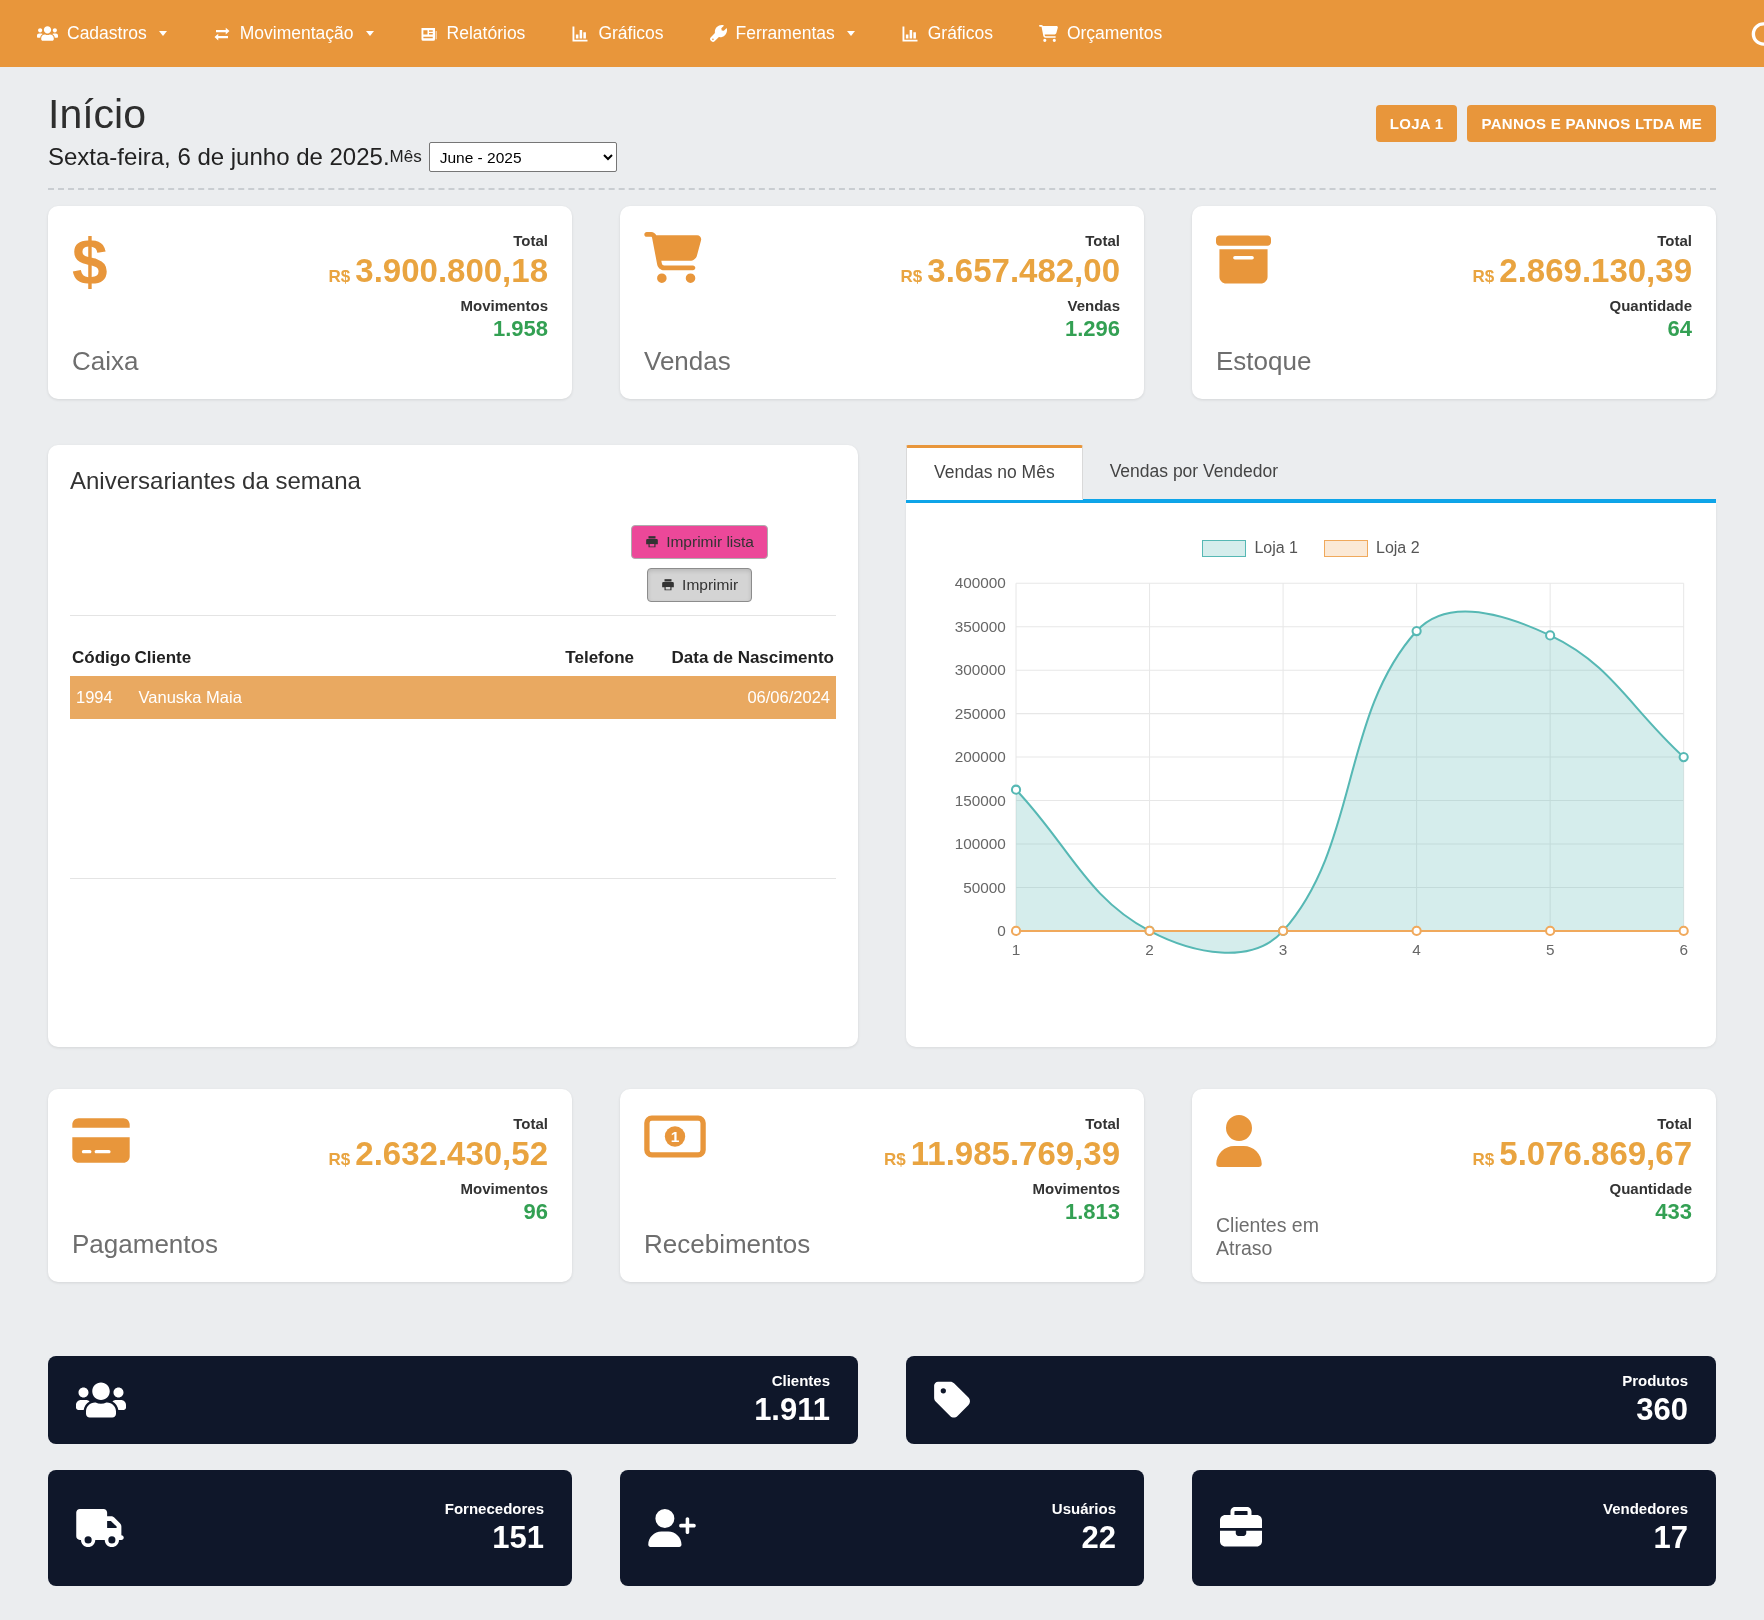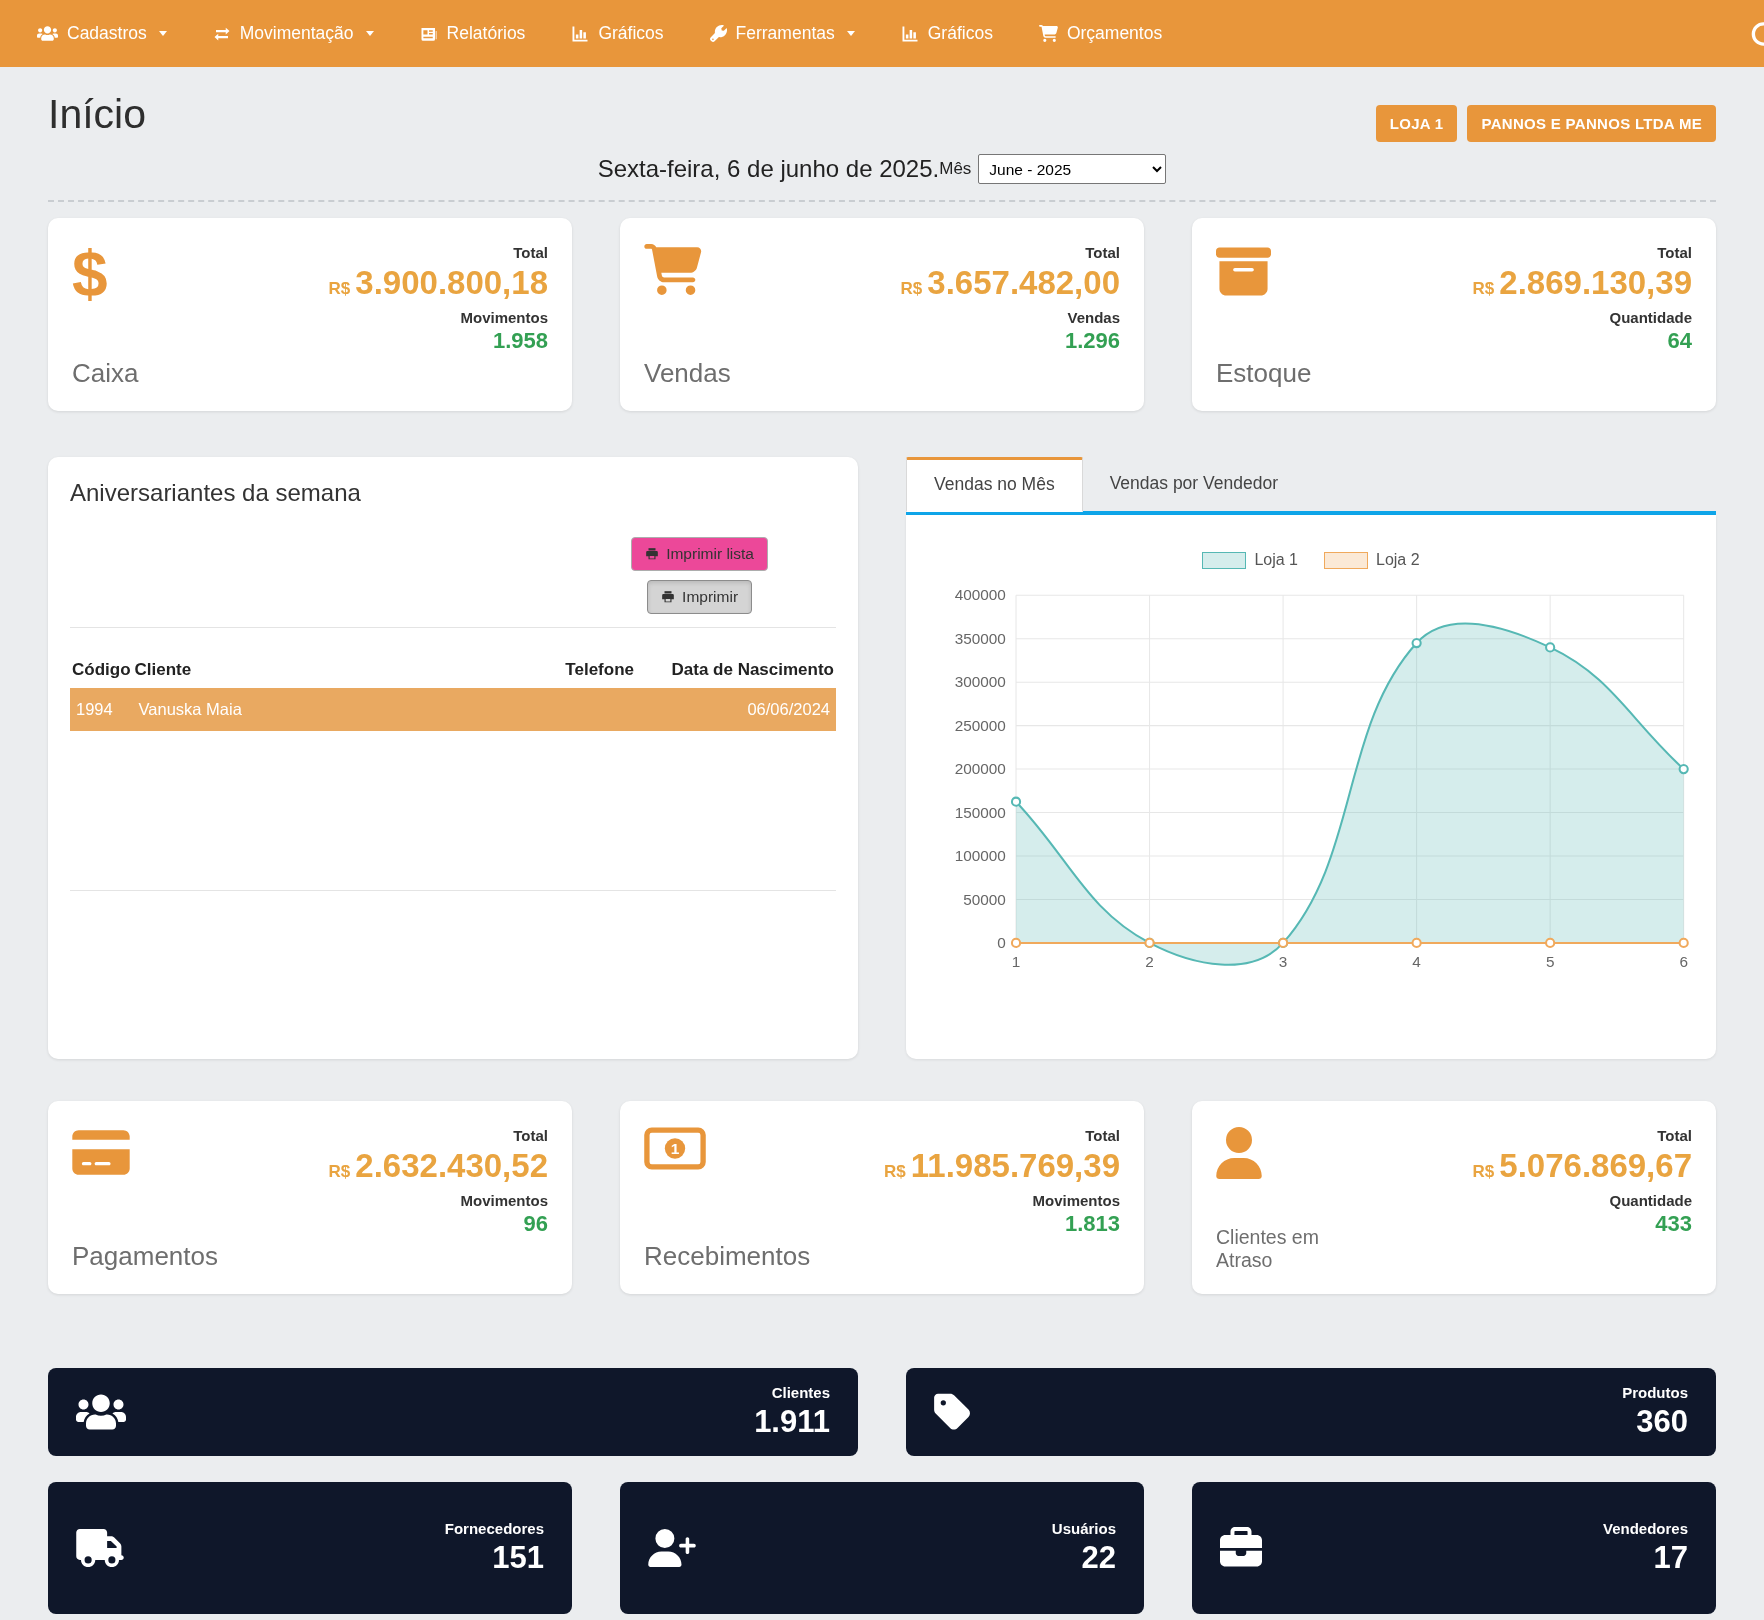--- a/index.html
+++ b/index.html
@@ -14,21 +14,21 @@
   .nav-refresh { position:absolute; right:-13px; top:50%; transform:translateY(-50%); color:#fff; }
 
   main { padding:0 48px; }
 
   
   .header-row { display:flex; justify-content:space-between; align-items:flex-start; margin-top:24px; }
   .page-title { font-size:41px; font-weight:500; color:#2e2e2e; }
   .header-buttons { display:flex; gap:10px; margin-top:14px; }
   .btn-orange { background:#E8963B; color:#fff; border:none; border-radius:4px; font-weight:700; font-size:15px; padding:10px 14px; font-family:inherit; letter-spacing:.3px; cursor:pointer; }
 
-  .date-row { display:flex; justify-content:center; align-items:center; margin-top:12px; }
+  .date-row { display:flex; justify-content:flex-start; align-items:center; }
   .date-text { font-size:24px; color:#222; }
   .month-picker { display:flex; align-items:center; gap:7px; font-size:17px; color:#222; }
   .month-select { width:188px; height:30px; font-size:15.5px; font-family:inherit; border:1px solid #767676; background:#fff; border-radius:2px; padding:0 6px; }
 
   .dashed { border:none; border-top:2px dashed #c9cdd1; margin-top:16px; }
 
   .grid3 { display:grid; grid-template-columns:repeat(3,1fr); gap:48px; }
   .grid2 { display:grid; grid-template-columns:repeat(2,1fr); gap:48px; }
   .card { background:#fff; border-radius:10px; box-shadow:0 1px 3px rgba(0,0,0,.10); }
 
@@ -73,21 +73,21 @@
   .legend { display:flex; justify-content:center; align-items:center; gap:26px; margin:6px 0 14px; }
   .legend-item { display:inline-flex; align-items:center; gap:8px; font-size:16px; color:#555; cursor:pointer; }
   .legend-box { width:44px; height:17px; border:1.5px solid; display:inline-block; }
   svg.chart { width:100%; height:auto; }
   .tick { font-size:15px; fill:#666; font-family:inherit; }
 
   
   .banners-row1 { margin-top:74px; }
   .banners-row2 { margin-top:26px; }
   .banner { background:#0f172a; border-radius:8px; color:#fff; display:flex; align-items:center; justify-content:space-between; padding:14px 28px; height:88px; cursor:pointer; }
-  .banners-row2 .banner { height:132px; }
+  .banners-row2 .banner { height:116px; }
   .banner-right { text-align:right; }
   .banner-label { font-size:15px; font-weight:700; }
   .banner-value { font-size:31px; font-weight:700; margin-top:3px; }
 </style>
 </head>
 <body>
 
 <nav class="topnav">
   <div class="nav-item">
     <svg width="21" height="17" viewBox="0 0 640 512">

